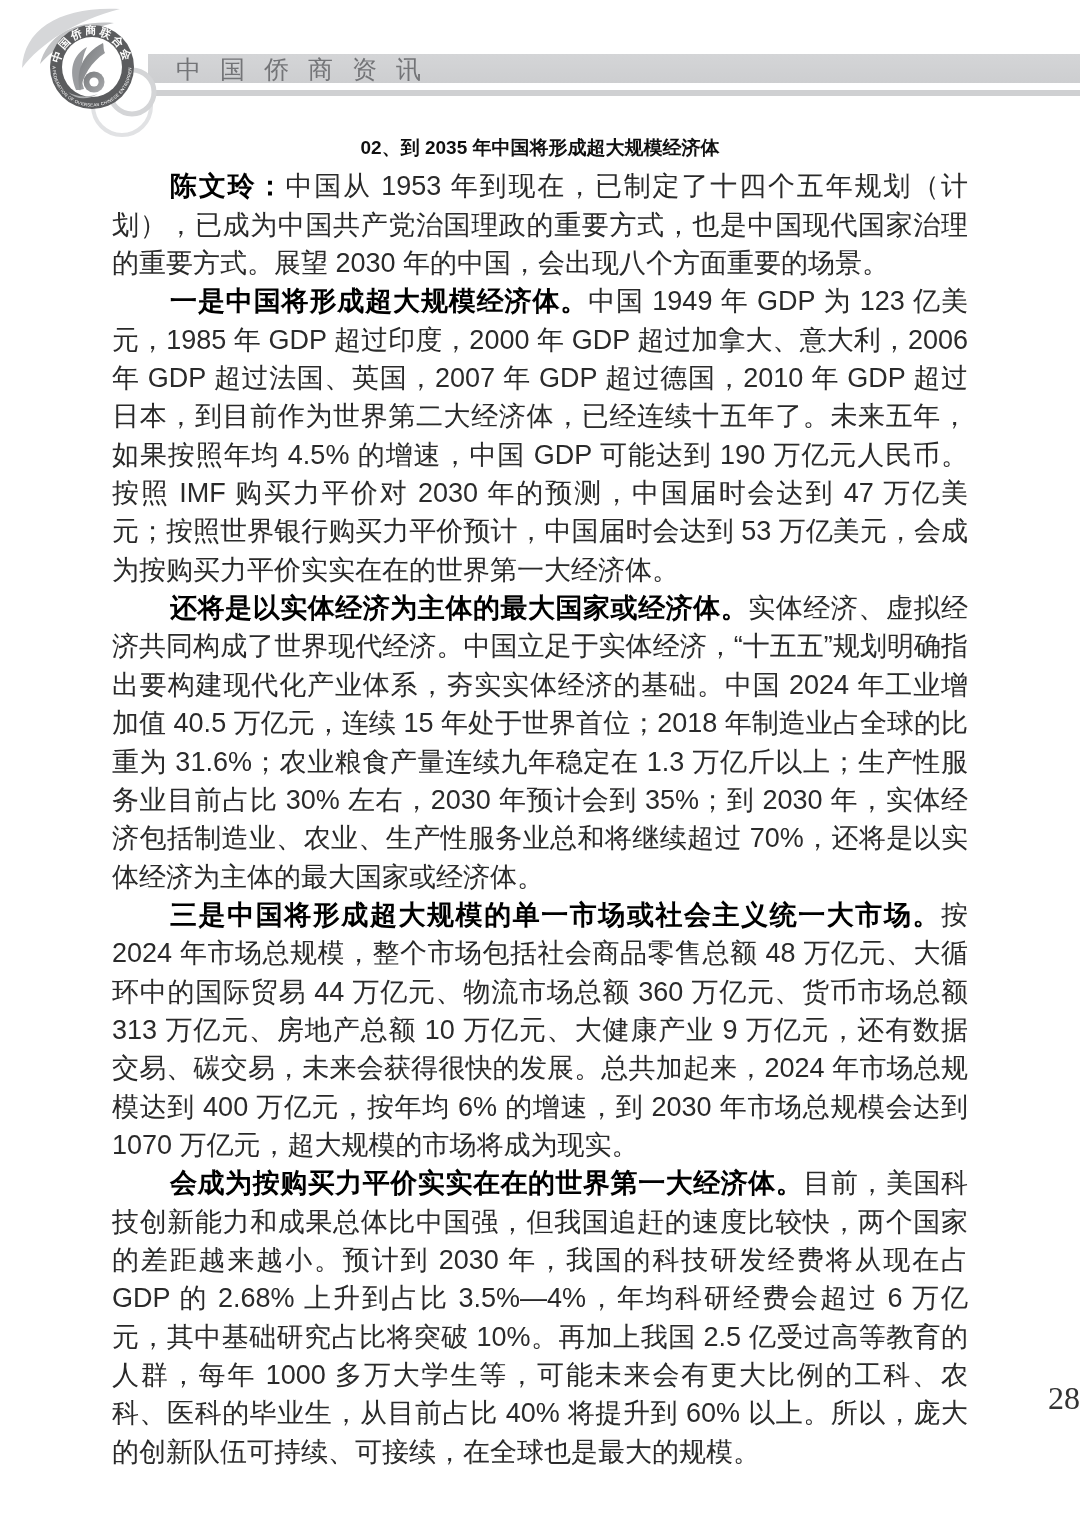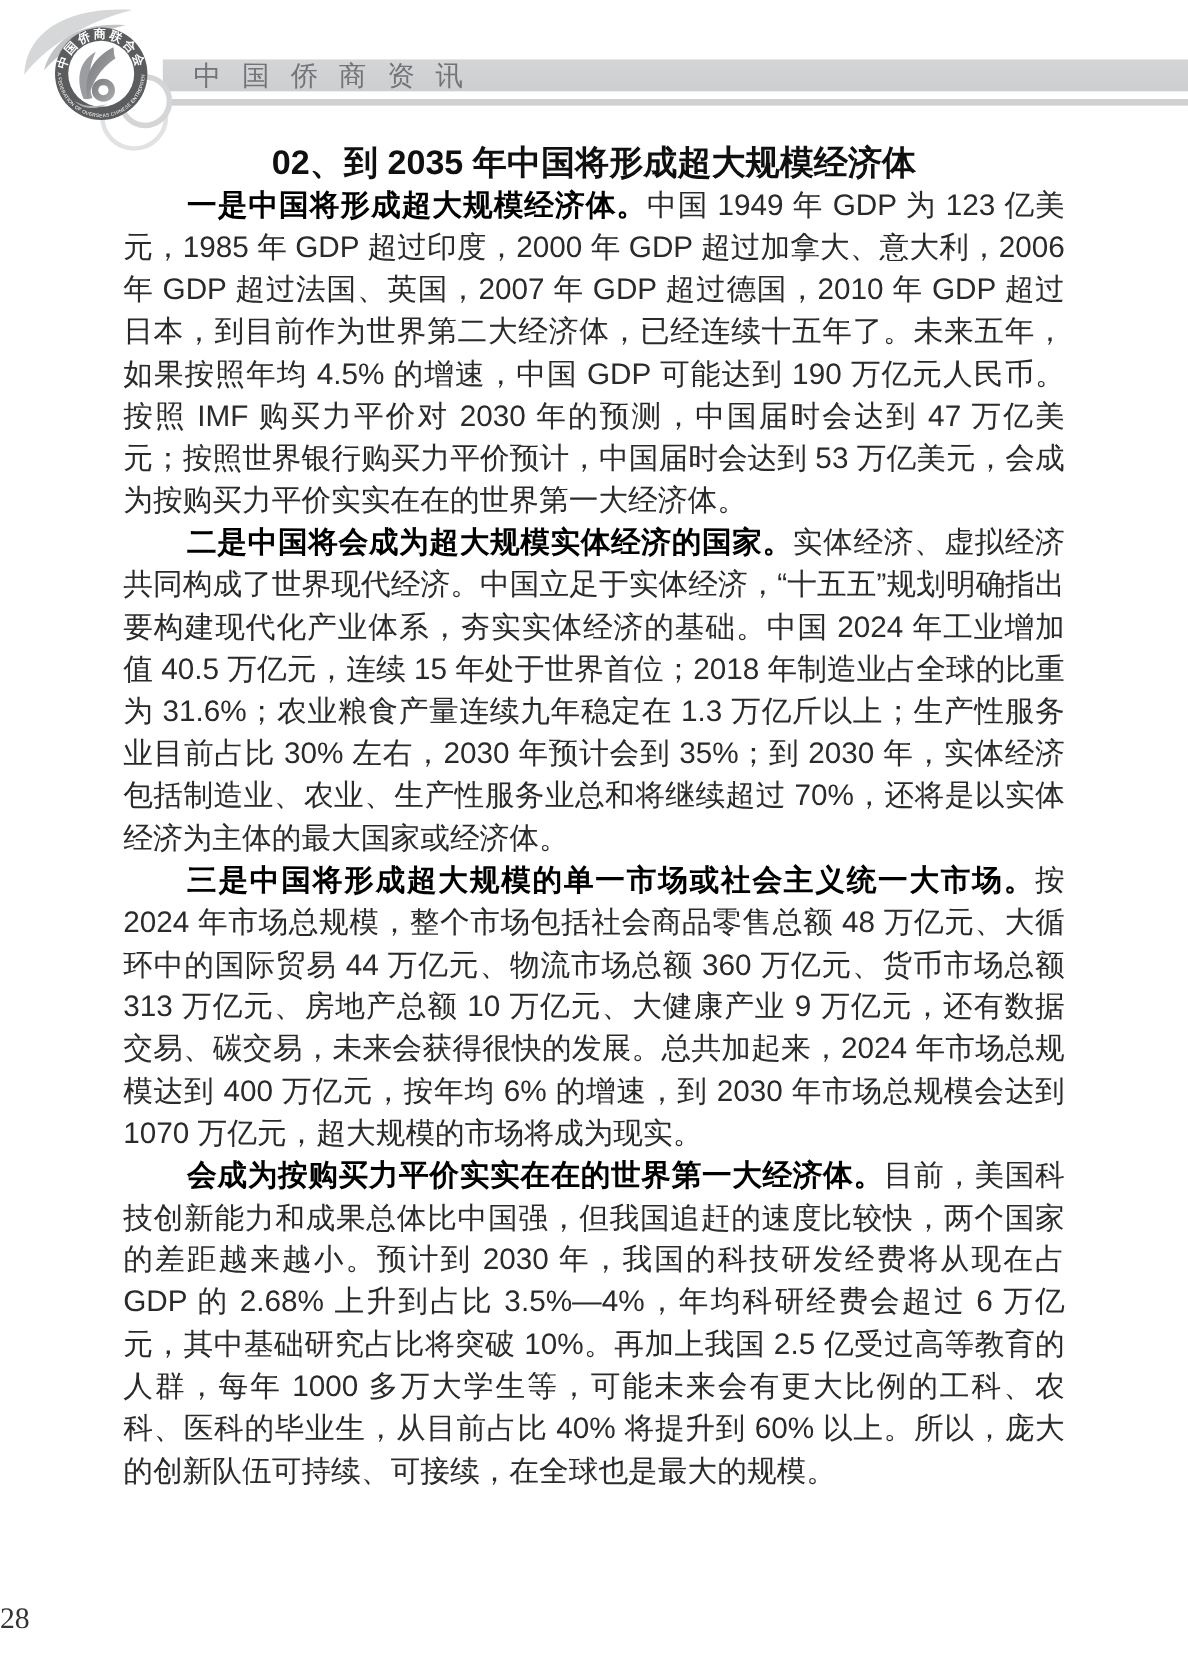--- a/index.html
+++ b/index.html
@@ -23,28 +23,28 @@
   .logo{position:absolute;left:10px;top:0;z-index:2;}
   
   .content{
     position:absolute;left:112px;right:112px;top:129px;
     font-size:27px;line-height:38.34px;text-align:justify;text-justify:inter-ideograph;
     color:#2a2a2a;
   }
   .content p{margin:0;text-indent:2.15em;}
   .content p.cont{text-indent:0;}
   .content h2{
-    margin:0;font-size:31px;line-height:38.34px;text-align:center;
+    margin:0;font-size:19px;line-height:38.34px;text-align:center;
     font-weight:bold;color:#101010;text-indent:0;
   }
   .para b{color:#000;}
   
   .page-number{
-    position:absolute;top:1456px;left:0;width:100%;text-align:left;
-    font-family:"Liberation Serif",serif;font-size:27px;color:#333333;
+    position:absolute;top:1380px;left:0;width:100%;text-align:right;
+    font-family:"Liberation Serif",serif;font-size:32px;color:#333333;
   }
 </style>
 </head>
 <body>
 
 <header>
   <div class="band"></div>
   <div class="band-underline"></div>
   <div class="band-title">中国侨商资讯</div>
 
@@ -80,22 +80,23 @@
       <circle cx="84" cy="82" r="10.5" fill="url(#g1)"></circle>
       <circle cx="84" cy="82" r="4.6" fill="#ffffff"></circle>
       <path d="M58,92 C66,97 78,98 88,94 C78,100 66,100 58,92 Z" fill="#aeb0b2"></path>
     </g>
   </svg>
 </header>
 
 <main class="content">
   <h2>02、到 2035 年中国将形成超大规模经济体</h2>
   <div id="paragraphs">
+      <p class="para"><b>陈文玲：</b><span>中国从 1953 年到现在，已制定了十四个五年规划（计划），已成为中国共产党治国理政的重要方式，也是中国现代国家治理的重要方式。展望 2030 年的中国，会出现八个方面重要的场景。</span></p>
       <p class="para"><b>一是中国将形成超大规模经济体。</b><span>中国 1949 年 GDP 为 123 亿美元，1985 年 GDP 超过印度，2000 年 GDP 超过加拿大、意大利，2006 年 GDP 超过法国、英国，2007 年 GDP 超过德国，2010 年 GDP 超过日本，到目前作为世界第二大经济体，已经连续十五年了。未来五年，如果按照年均 4.5% 的增速，中国 GDP 可能达到 190 万亿元人民币。按照 IMF 购买力平价对 2030 年的预测，中国届时会达到 47 万亿美元；按照世界银行购买力平价预计，中国届时会达到 53 万亿美元，会成为按购买力平价实实在在的世界第一大经济体。</span></p>
-      <p class="para"><b>二是中国将会成为超大规模实体经济的国家。</b><span>实体经济、虚拟经济共同构成了世界现代经济。中国立足于实体经济，“十五五”规划明确指出要构建现代化产业体系，夯实实体经济的基础。中国 2024 年工业增加值 40.5 万亿元，连续 15 年处于世界首位；2018 年制造业占全球的比重为 31.6%；农业粮食产量连续九年稳定在 1.3 万亿斤以上；生产性服务业目前占比 30% 左右，2030 年预计会到 35%；到 2030 年，实体经济包括制造业、农业、生产性服务业总和将继续超过 70%，还将是以实体经济为主体的最大国家或经济体。</span></p>
+      <p class="para"><b>还将是以实体经济为主体的最大国家或经济体。</b><span>实体经济、虚拟经济共同构成了世界现代经济。中国立足于实体经济，“十五五”规划明确指出要构建现代化产业体系，夯实实体经济的基础。中国 2024 年工业增加值 40.5 万亿元，连续 15 年处于世界首位；2018 年制造业占全球的比重为 31.6%；农业粮食产量连续九年稳定在 1.3 万亿斤以上；生产性服务业目前占比 30% 左右，2030 年预计会到 35%；到 2030 年，实体经济包括制造业、农业、生产性服务业总和将继续超过 70%，还将是以实体经济为主体的最大国家或经济体。</span></p>
       <p class="para"><b>三是中国将形成超大规模的单一市场或社会主义统一大市场。</b><span>按 2024 年市场总规模，整个市场包括社会商品零售总额 48 万亿元、大循环中的国际贸易 44 万亿元、物流市场总额 360 万亿元、货币市场总额 313 万亿元、房地产总额 10 万亿元、大健康产业 9 万亿元，还有数据交易、碳交易，未来会获得很快的发展。总共加起来，2024 年市场总规模达到 400 万亿元，按年均 6% 的增速，到 2030 年市场总规模会达到 1070 万亿元，超大规模的市场将成为现实。</span></p>
       <p class="para"><b>会成为按购买力平价实实在在的世界第一大经济体。</b><span>目前，美国科技创新能力和成果总体比中国强，但我国追赶的速度比较快，两个国家的差距越来越小。预计到 2030 年，我国的科技研发经费将从现在占 GDP 的 2.68% 上升到占比 3.5%—4%，年均科研经费会超过 6 万亿元，其中基础研究占比将突破 10%。再加上我国 2.5 亿受过高等教育的人群，每年 1000 多万大学生等，可能未来会有更大比例的工科、农科、医科的毕业生，从目前占比 40% 将提升到 60% 以上。所以，庞大的创新队伍可持续、可接续，在全球也是最大的规模。</span></p>
     </div>
 </main>
 
 <footer>
   <div class="page-number">28</div>
 </footer>
 
 </body></html>

